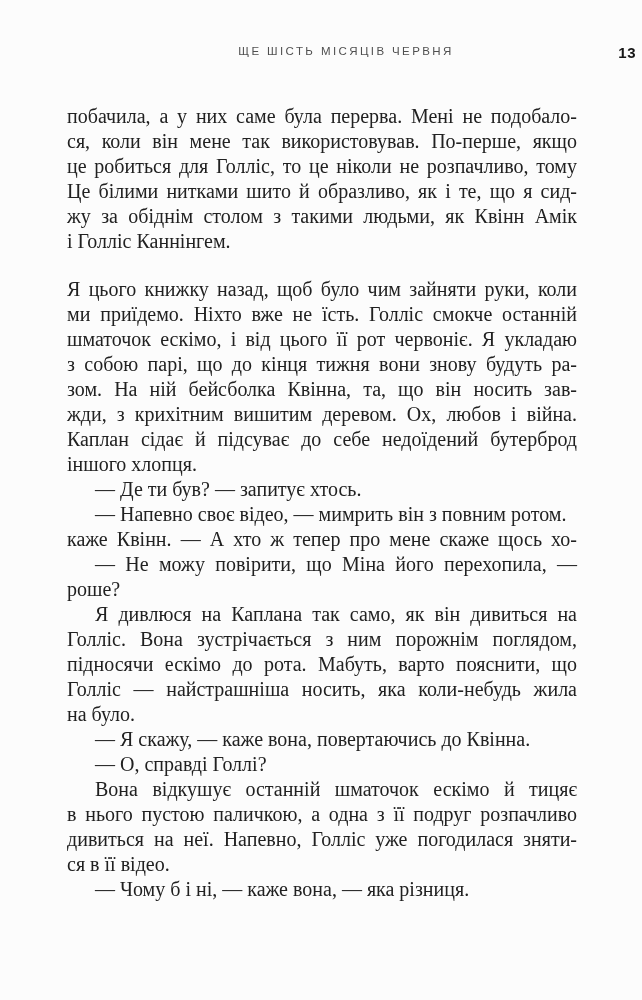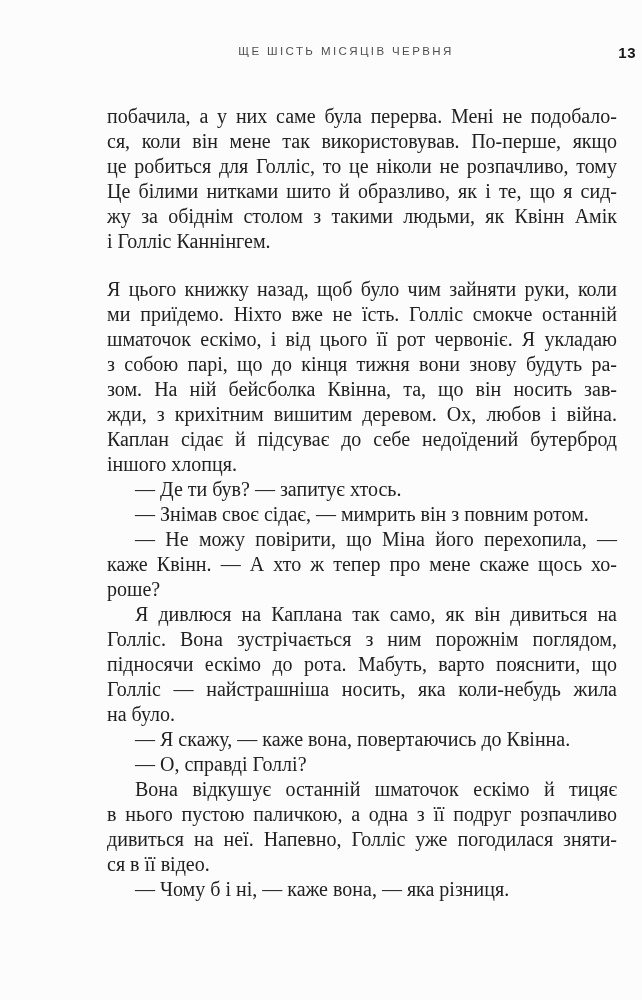--- a/index.html
+++ b/index.html
@@ -41,21 +41,20 @@
     color: #171717;
   }
   .body-text {
     position: absolute;
     top: 104px;
     left: 67px;
     width: 510px;
     font-size: 20px;
     line-height: 25px;
     color: var(--text-color, #212121);
-    margin-left: 40px;
   }
   .para { margin: 0; }
   .para.break { margin-top: 23px; }
   .line {
     text-align: justify;
     text-align-last: justify;
     white-space: normal;
   }
   .line.last {
     text-align: right;
@@ -87,25 +86,25 @@
         <div class="line">з собою парі, що до кінця тижня вони знову будуть ра-</div>
         <div class="line">зом. На ній бейсболка Квінна, та, що він носить зав-</div>
         <div class="line">жди, з крихітним вишитим деревом. Ох, любов і війна.</div>
         <div class="line">Каплан сідає й підсуває до себе недоїдений бутерброд</div>
         <div class="line last">іншого хлопця.</div>
       </div>
       <div class="para">
         <div class="line last ind">— Де ти був? — запитує хтось.</div>
       </div>
       <div class="para">
-        <div class="line last ind">— Знімав своє сідає, — мимрить він з повним ротом.</div>
+        <div class="line last ind">— Напевно своє відео, — мимрить він з повним ротом.</div>
       </div>
       <div class="para">
+        <div class="line">каже Квінн. — А хто ж тепер про мене скаже щось хо-</div>
         <div class="line ind">— Не можу повірити, що Міна його перехопила, —</div>
-        <div class="line">каже Квінн. — А хто ж тепер про мене скаже щось хо-</div>
         <div class="line last">роше?</div>
       </div>
       <div class="para">
         <div class="line ind">Я дивлюся на Каплана так само, як він дивиться на</div>
         <div class="line">Голліс. Вона зустрічається з ним порожнім поглядом,</div>
         <div class="line">підносячи ескімо до рота. Мабуть, варто пояснити, що</div>
         <div class="line">Голліс — найстрашніша носить, яка коли-небудь жила</div>
         <div class="line last">на було.</div>
       </div>
       <div class="para">

